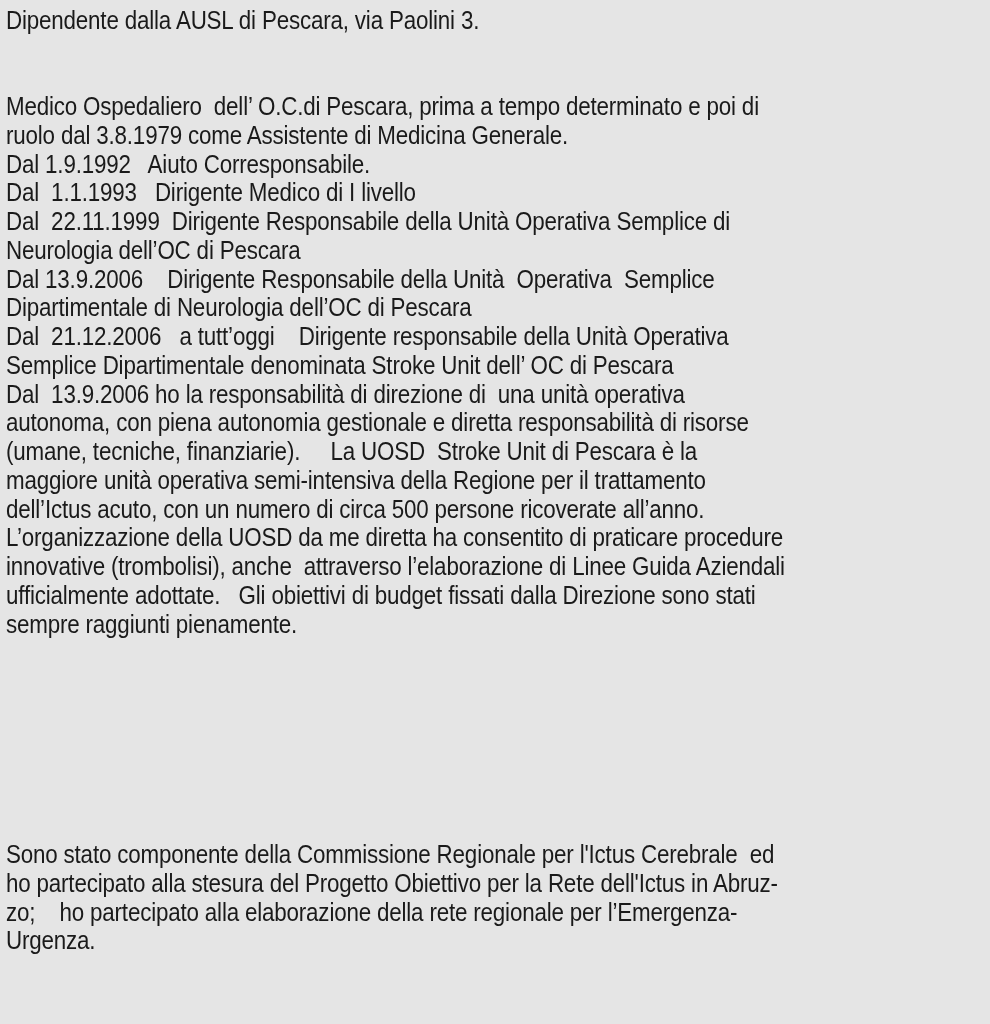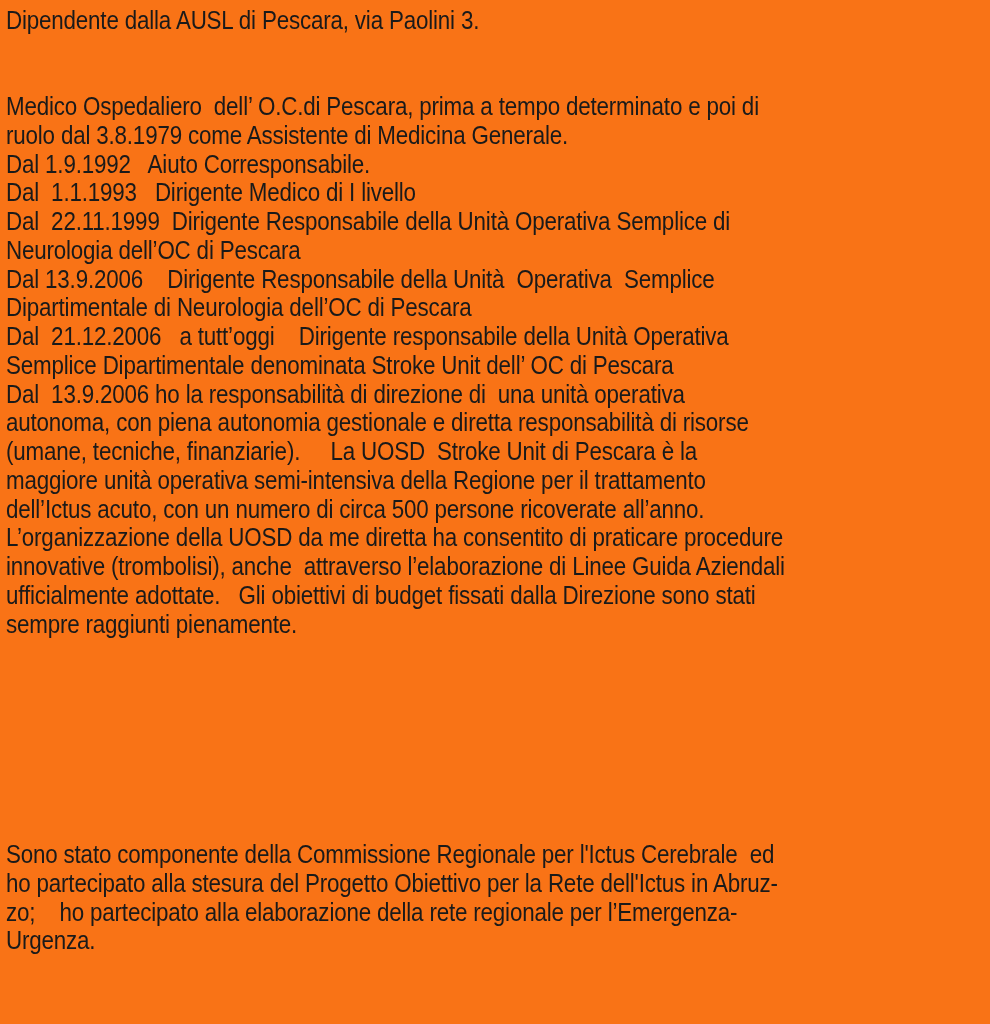--- a/index.html
+++ b/index.html
@@ -1,17 +1,17 @@
 <!DOCTYPE html>
 <html><head>
 <meta charset="utf-8">
 <style>
   html, body { margin: 0; padding: 0; background: #ffffff; }
   body { width: 990px; height: 1024px; position: relative; overflow: hidden; }
-  .page { position: absolute; left: 0; top: 0; width: 990px; height: 1024px; background: #f97316; }
+  .page { position: absolute; left: 0; top: 0; width: 990px; height: 1024px; background: #e5e5e5; }
   .line {
     position: absolute;
     left: 6px;
     height: 28px;
     line-height: 28px;
     font-family: "Liberation Sans", sans-serif;
     font-size: 26px;
     color: #1a1a1a;
     white-space: pre;
     transform-origin: 0 50%;

